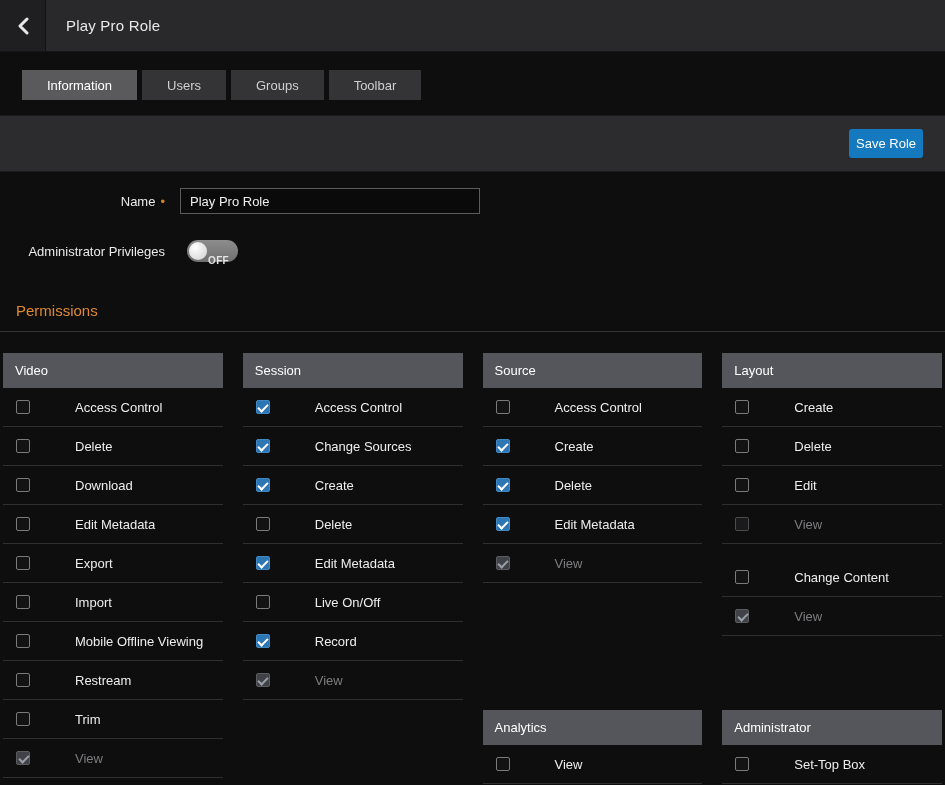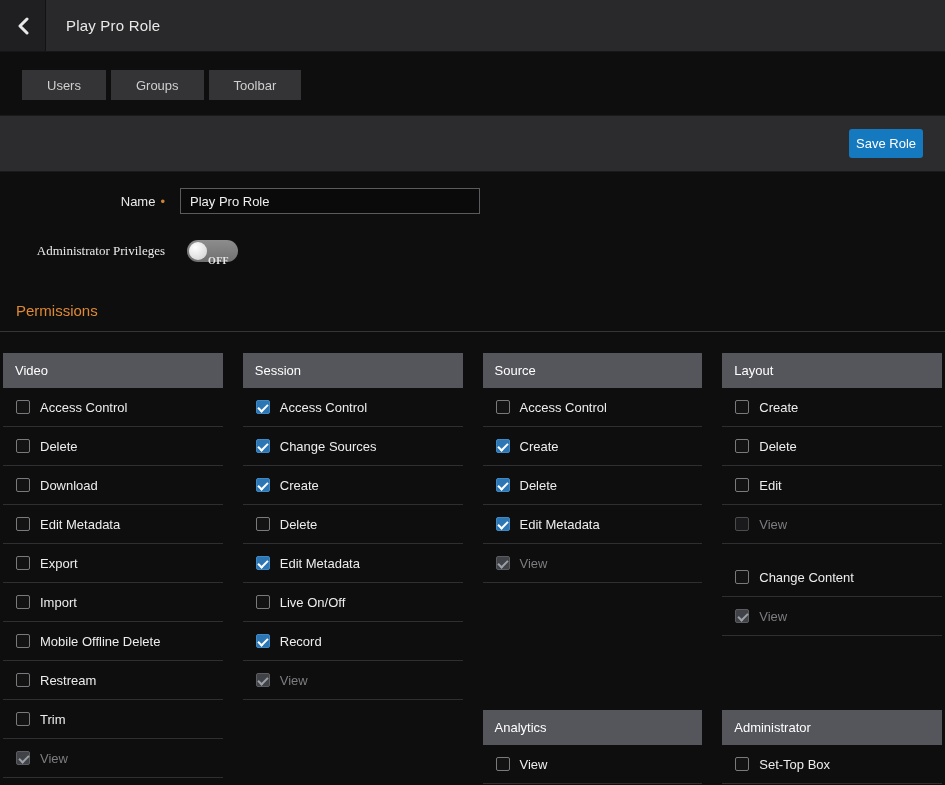--- a/index.html
+++ b/index.html
@@ -80,21 +80,21 @@
     padding: 7px 7px;
     cursor: pointer;
     font-family: "Liberation Sans", sans-serif;
   }
   
   .form-row {
     display: flex;
     align-items: center;
   }
   .form-row.name-row { margin-top: 16px; }
-  .form-row.admin-row { margin-top: 26px; font-family: Liberation Serif, serif; }
+  .form-row.admin-row { margin-top: 26px; }
   .form-label {
     width: 165px;
     text-align: right;
     font-size: 13px;
     color: #eaeaea;
     flex: none;
   }
   .req-marker { color: #d08433; margin-left: 5px; font-size: 13px; }
   .name-input {
     margin-left: 15px;
@@ -169,20 +169,21 @@
   }
   .perm-row {
     height: 39px;
     display: flex;
     align-items: center;
     padding-left: 13px;
     border-bottom: 1px solid #2f2f31;
     font-size: 13px;
     color: #ededed;
     cursor: pointer;
+    gap: 35px;
   }
   .perm-row.disabled { color: #7d7d80; cursor: default; }
   .checkbox {
     width: 14px;
     height: 14px;
     border: 1px solid #7a7a7d;
     border-radius: 2px;
     background: #131314;
     margin-right: 10px;
     position: relative;
@@ -213,20 +214,21 @@
 <header class="app-header">
   <button class="back-btn">
     <svg width="12" height="18" viewBox="0 0 12 18">
       <polyline points="10,2 3,9 10,16" fill="none" stroke="#e8e8e8" stroke-width="3" stroke-linecap="round" stroke-linejoin="round"></polyline>
     </svg>
   </button>
   <h1 class="page-title">Play Pro Role</h1>
 </header>
 
 <nav class="tabs">
+  <div class="tab active">Information</div>
   <div class="tab">Users</div>
   <div class="tab">Groups</div>
   <div class="tab">Toolbar</div>
 </nav>
 
 <div class="action-bar">
   <button class="save-btn">Save Role</button>
 </div>
 
 <div class="form-row name-row">
@@ -268,21 +270,21 @@
         <div class="perm-row">
           <span class="checkbox"></span>
           <span class="perm-label">Export</span>
         </div>
         <div class="perm-row">
           <span class="checkbox"></span>
           <span class="perm-label">Import</span>
         </div>
         <div class="perm-row">
           <span class="checkbox"></span>
-          <span class="perm-label">Mobile Offline Delete</span>
+          <span class="perm-label">Mobile Offline Viewing</span>
         </div>
         <div class="perm-row">
           <span class="checkbox"></span>
           <span class="perm-label">Restream</span>
         </div>
         <div class="perm-row">
           <span class="checkbox"></span>
           <span class="perm-label">Trim</span>
         </div>
         <div class="perm-row disabled">

